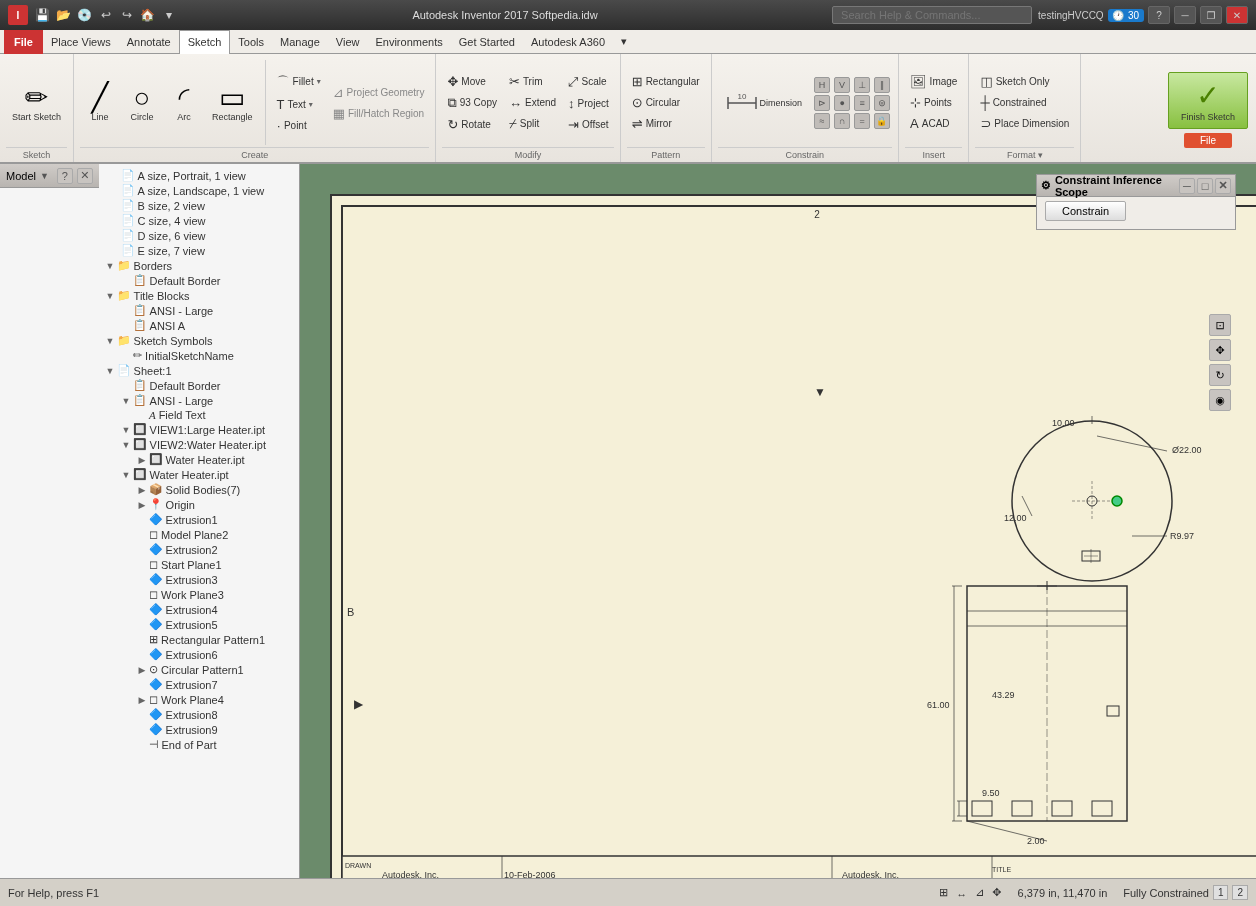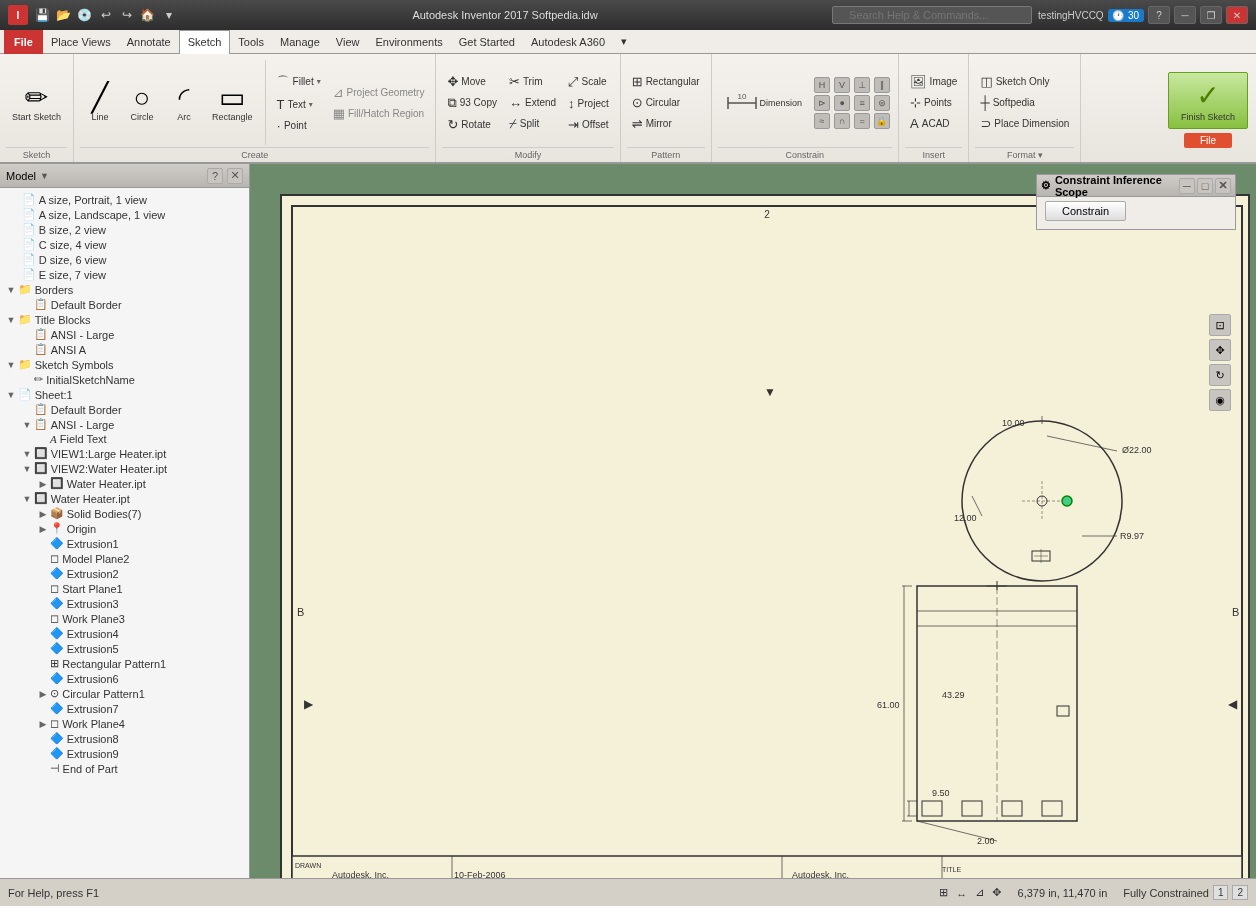--- a/index.html
+++ b/index.html
@@ -4,21 +4,21 @@
   <style>
     * { margin: 0; padding: 0; box-sizing: border-box; }
     body { width: 1256px; height: 906px; overflow: hidden; font-family: 'Segoe UI', Arial, sans-serif; font-size: 11px; background: #d4d0c8; }
 
     
     #titlebar { height: 30px; background: linear-gradient(to bottom, #4a4a4a, #2d2d2d); display: flex; align-items: center; padding: 0 8px; gap: 6px; color: #ddd; }
     #titlebar .app-icon { width: 20px; height: 20px; background: #cc3333; border-radius: 2px; display: flex; align-items: center; justify-content: center; color: white; font-weight: bold; font-size: 10px; }
     #titlebar .quick-access { display: flex; gap: 3px; align-items: center; }
     #titlebar .qa-btn { width: 18px; height: 18px; display: flex; align-items: center; justify-content: center; color: #ccc; font-size: 12px; cursor: pointer; }
     #titlebar .title-text { flex: 1; text-align: center; font-size: 11px; color: #ddd; }
-    #titlebar .search-box { background: #555; border: 1px solid #777; color: #ddd; padding: 2px 16px; width: 200px; font-size: 11px; border-radius: 2px; }
+    #titlebar .search-box { background: #555; border: 1px solid #777; color: #ddd; padding: 2px 8px; width: 200px; font-size: 11px; border-radius: 2px; }
     #titlebar .title-controls { display: flex; gap: 4px; align-items: center; }
     #titlebar .title-btn { width: 22px; height: 18px; display: flex; align-items: center; justify-content: center; color: #ccc; font-size: 10px; background: #555; border: 1px solid #666; cursor: pointer; border-radius: 2px; }
     #titlebar .close-btn { background: #cc3333; }
     #titlebar .user-area { display: flex; align-items: center; gap: 4px; color: #ccc; font-size: 10px; }
     #titlebar .timer { background: #1a7acc; color: white; padding: 1px 5px; border-radius: 3px; font-size: 10px; }
 
     
     #menubar { height: 24px; background: #f0ede8; display: flex; align-items: center; padding: 0 4px; border-bottom: 1px solid #999; }
     .menu-file { background: #cc3333; color: white; padding: 2px 10px; height: 24px; display: flex; align-items: center; font-weight: bold; font-size: 11px; cursor: pointer; }
     .menu-item { padding: 2px 8px; height: 24px; display: flex; align-items: center; font-size: 11px; cursor: pointer; color: #333; }
@@ -31,21 +31,21 @@
     .ribbon-section-title { font-size: 9px; color: #666; text-align: center; margin-top: auto; padding: 2px 0; border-top: 1px solid #ccc; }
     .ribbon-row { display: flex; align-items: center; gap: 2px; flex: 1; }
     .ribbon-btn-sm { display: flex; align-items: center; gap: 3px; padding: 2px 5px; cursor: pointer; border-radius: 2px; font-size: 10px; color: #333; }
     .ribbon-btn-sm .icon-sm { font-size: 13px; }
     .dropdown-arrow { font-size: 8px; color: #666; }
 
     
     #main { display: flex; height: calc(906px - 30px - 24px - 110px - 28px); }
 
     
-    #sidebar { width: 250px; background: #f5f5f5; border-right: 1px solid #999; display: flex; flex-direction: column; overflow: hidden; }
+    #sidebar { width: 300px; background: #f5f5f5; border-right: 1px solid #999; display: flex; overflow: hidden; }
     .panel-header { background: linear-gradient(to bottom, #d0ccc8, #b8b4b0); height: 24px; display: flex; align-items: center; padding: 0 6px; gap: 4px; border-bottom: 1px solid #999; }
     .panel-btn { width: 16px; height: 16px; display: flex; align-items: center; justify-content: center; cursor: pointer; color: #555; font-size: 11px; background: #c8c4c0; border: 1px solid #aaa; border-radius: 2px; }
     .tree-area { flex: 1; overflow-y: auto; padding: 4px 0; }
     .tree-item { display: flex; align-items: center; padding: 1px 4px; cursor: pointer; font-size: 11px; color: #333; white-space: nowrap; }
     .tree-item .indent { display: inline-block; }
     .tree-item .expand-icon { width: 14px; text-align: center; font-size: 9px; color: #666; }
     .tree-item .item-icon { margin-right: 3px; font-size: 11px; }
 
     
     #drawing-area { flex: 1; background: #6b8b6b; overflow: hidden; position: relative; display: flex; flex-direction: column; }
@@ -307,21 +307,21 @@
 
   <div class="ribbon-section">
     <div class="ribbon-row">
       <div style="display:flex;flex-direction:column;gap:2px;">
         <div class="ribbon-btn-sm">
           <span class="icon-sm">◫</span>
           <span>Sketch Only</span>
         </div>
         <div class="ribbon-btn-sm">
           <span class="icon-sm">┼</span>
-          <span>Softpedia</span>
+          <span>Constrained</span>
         </div>
         <div class="ribbon-btn-sm">
           <span class="icon-sm">⊃</span>
           <span>Place Dimension</span>
         </div>
       </div>
     </div>
     <div class="ribbon-section-title">Format ▾</div>
   </div>
 

